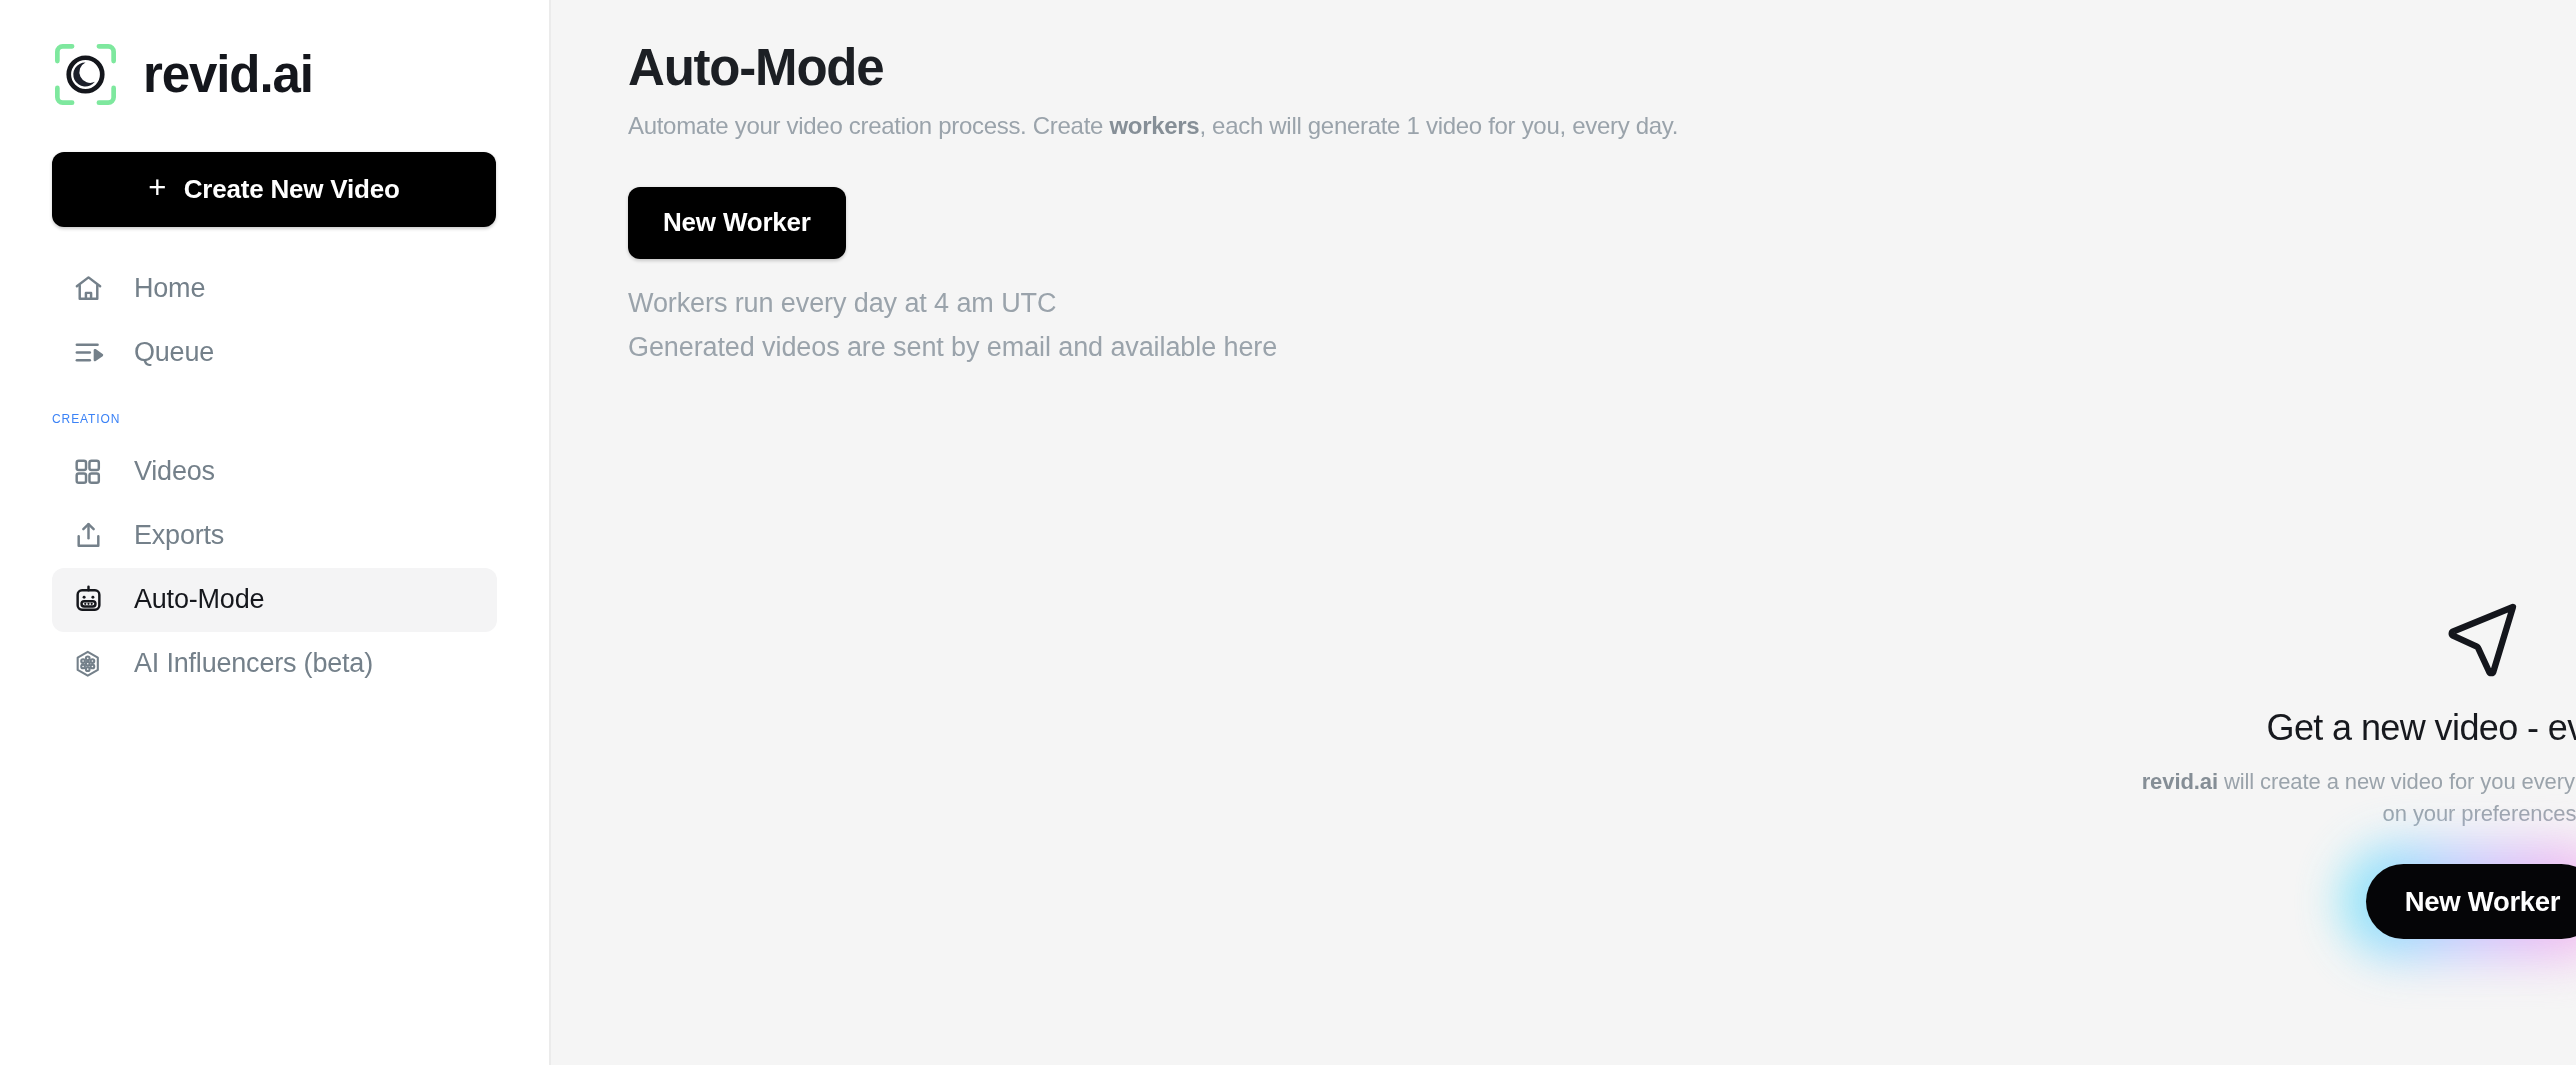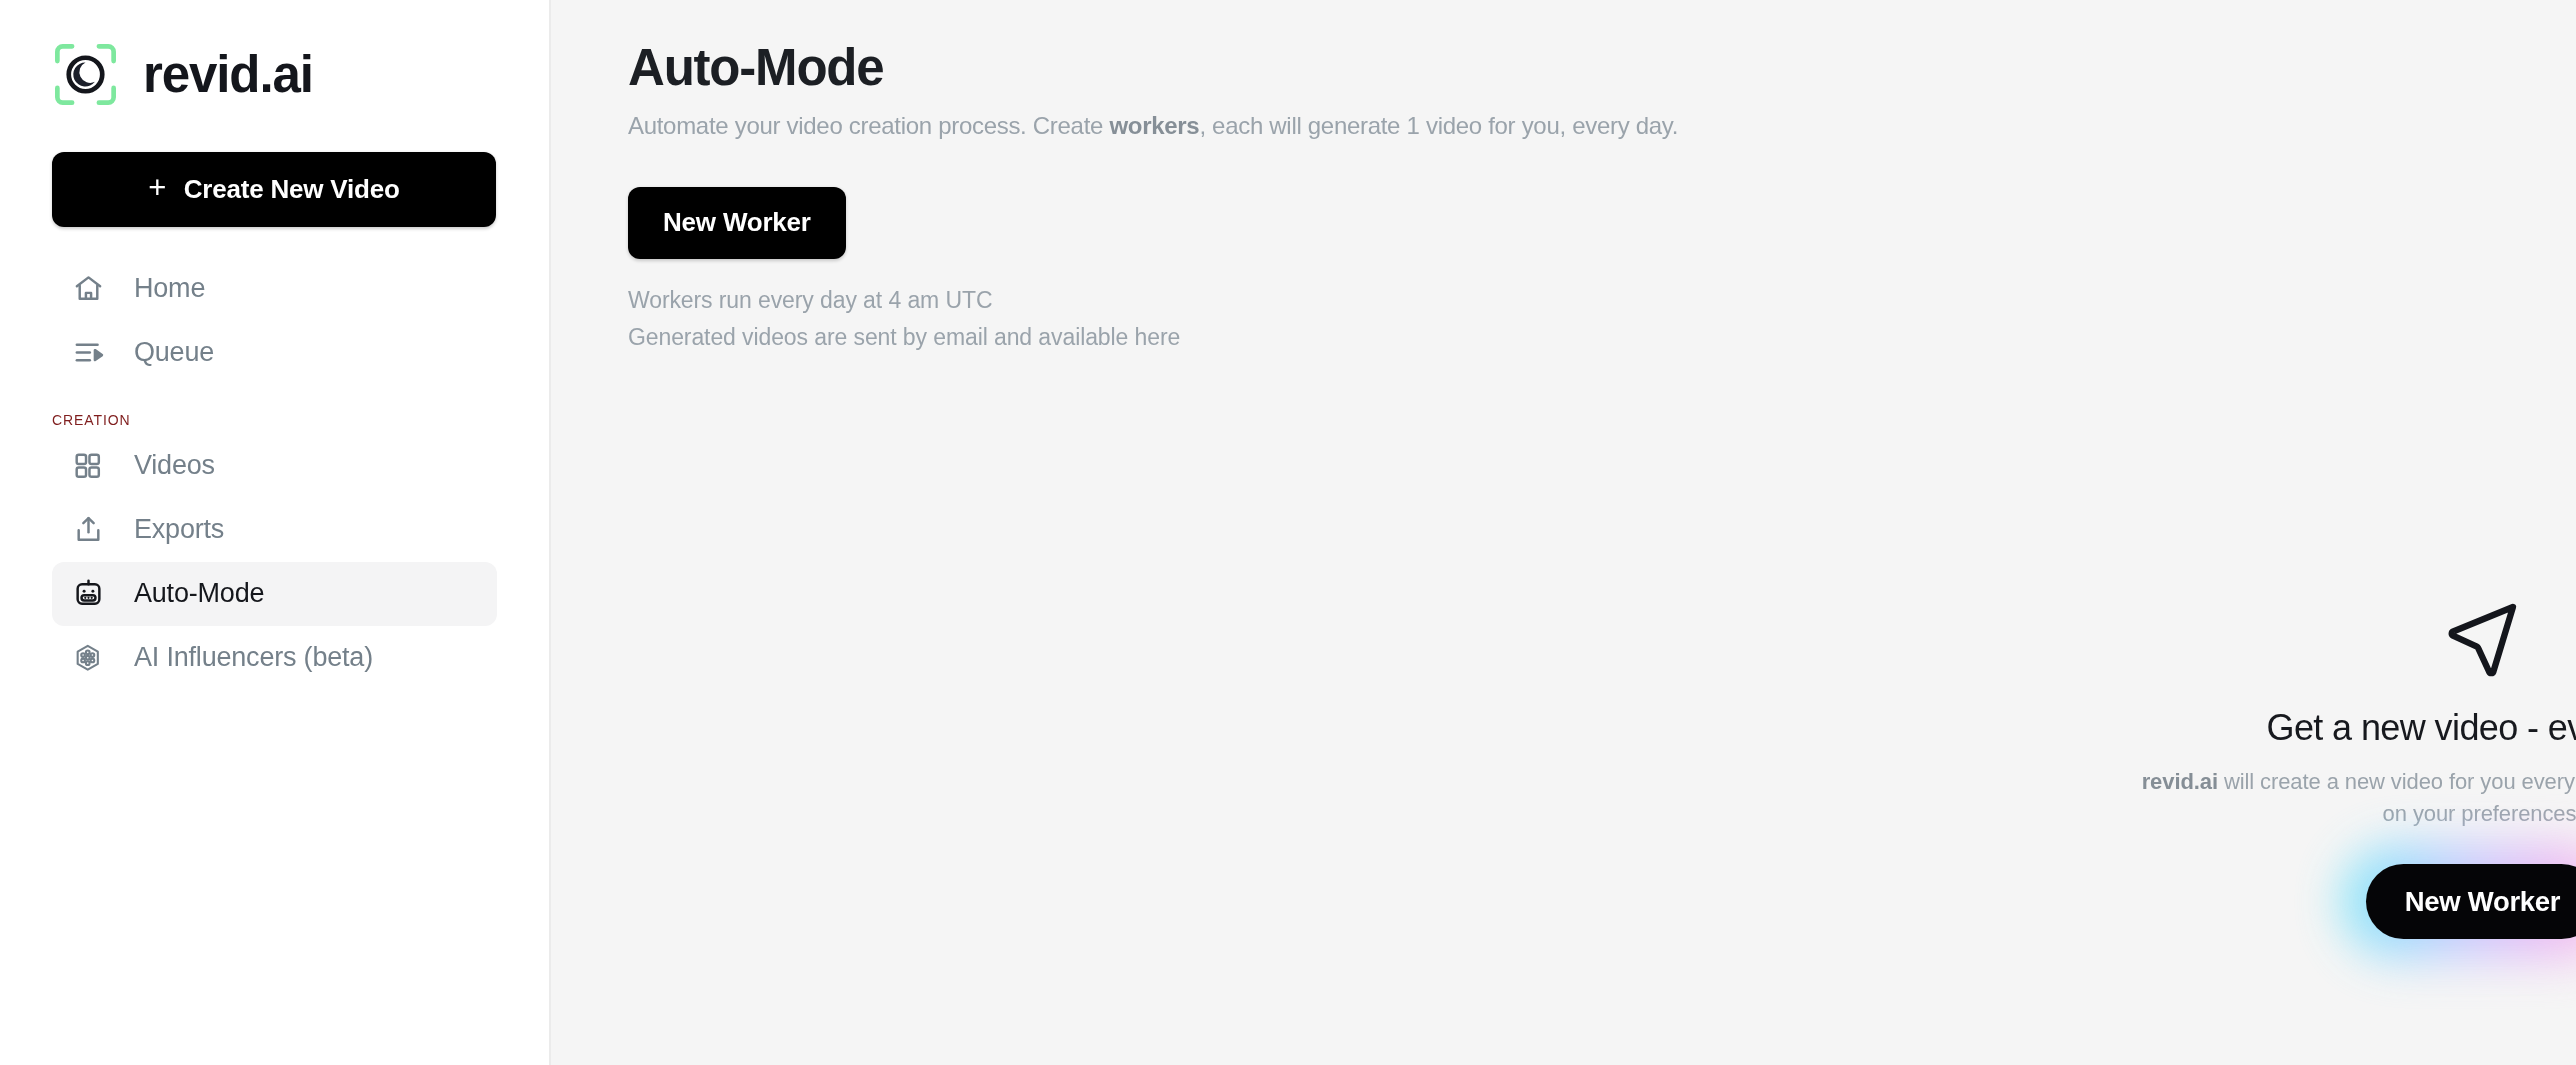--- a/index.html
+++ b/index.html
@@ -113,25 +113,25 @@
   }
 
   .nav-item.active {
     background: #f4f4f5;
     color: #15171c;
   }
 
   .nav-item.active .nav-label { font-weight: 500; }
 
   .section-label {
-    margin: 27px 0 6px 52px;
-    font-size: 14px;
+    margin: 27px 0 14px 52px;
+    font-size: 12px;
     font-weight: 400;
     letter-spacing: 0.9px;
-    color: #7f1d1d;
+    color: #3b82f6;
   }
 
   
   .main {
     flex: 1 1 auto;
     height: 1065px;
     background: #f5f5f5;
     padding: 40px 0 0 77px;
     position: relative;
   }
@@ -169,21 +169,21 @@
     letter-spacing: -0.2px;
     cursor: pointer;
     display: inline-flex;
     align-items: center;
     box-shadow: 0 1.3px 3.4px rgba(0,0,0,0.18);
   }
 
   .helper-lines { margin-top: 23px; }
 
   .helper-line {
-    font-size: 23px;
+    font-size: 27px;
     font-weight: 400;
     letter-spacing: -0.1px;
     color: #9aa3ab;
     line-height: 1.62;
   }
 
   
   .empty-state {
     position: absolute;
     left: 1529px;

